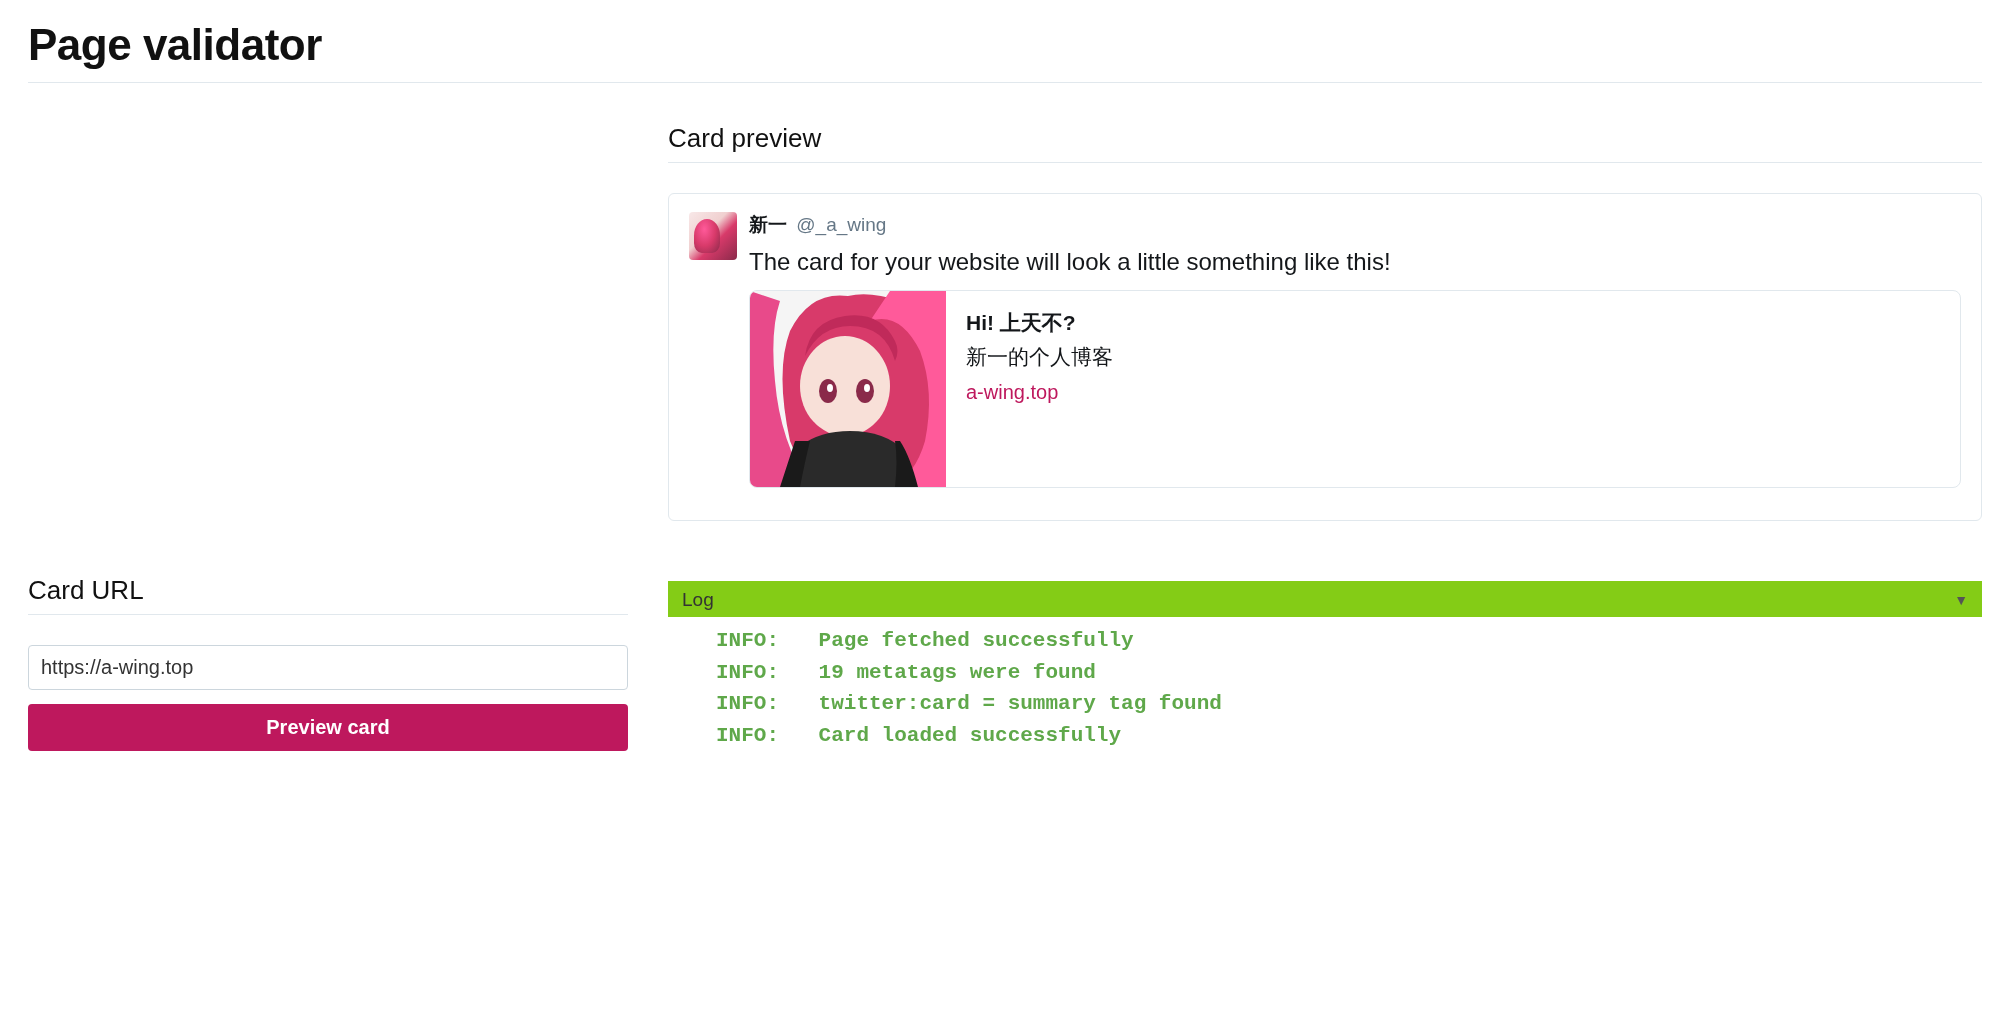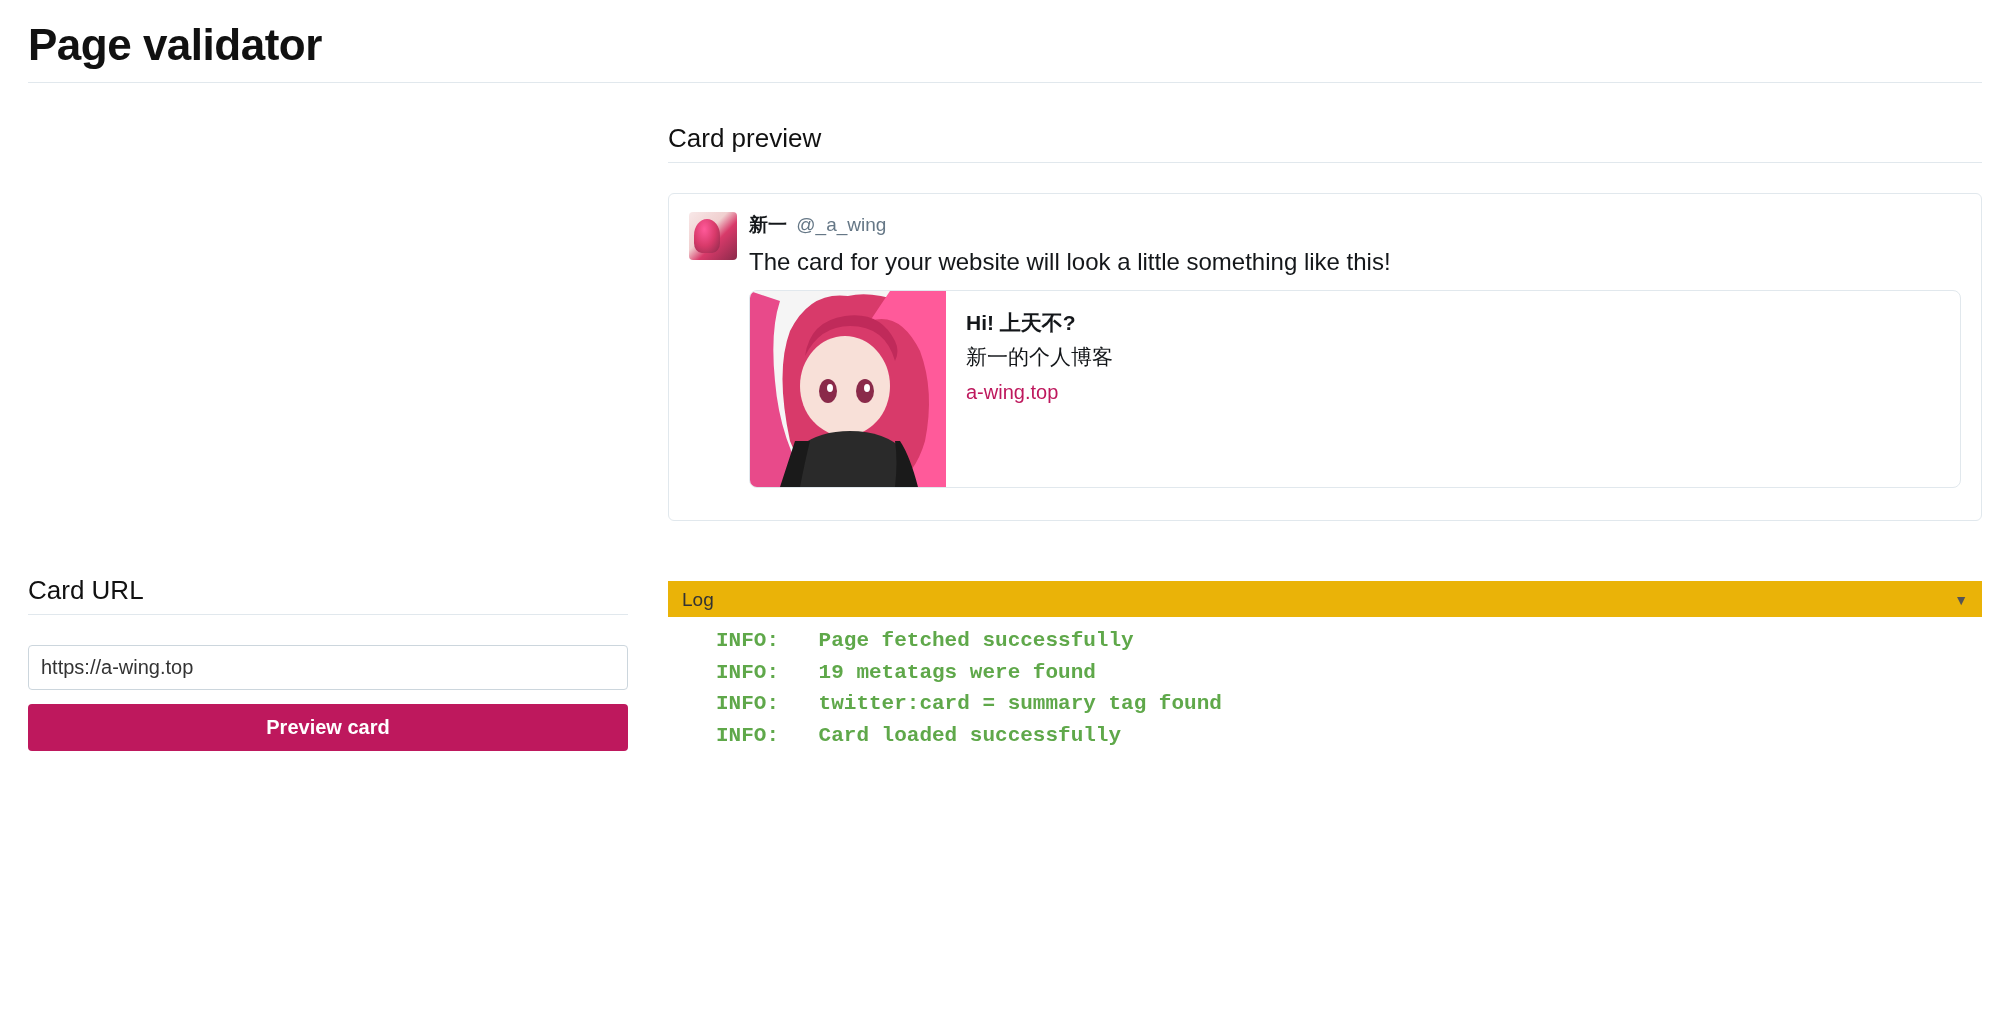--- a/index.html
+++ b/index.html
@@ -151,21 +151,21 @@
     margin-bottom: 10px;
   }
   .card-domain {
     font-size: 20px;
     color: #be185d;
   }
   .log-section {
     margin-top: 60px;
   }
   .log-header {
-    background: #eab308;
+    background: #84cc16;
     padding: 8px 14px 6px 14px;
     display: flex;
     justify-content: space-between;
     align-items: center;
     font-size: 19px;
     color: #333;
   }
   .chevron {
     font-size: 14px;
     color: #555;

